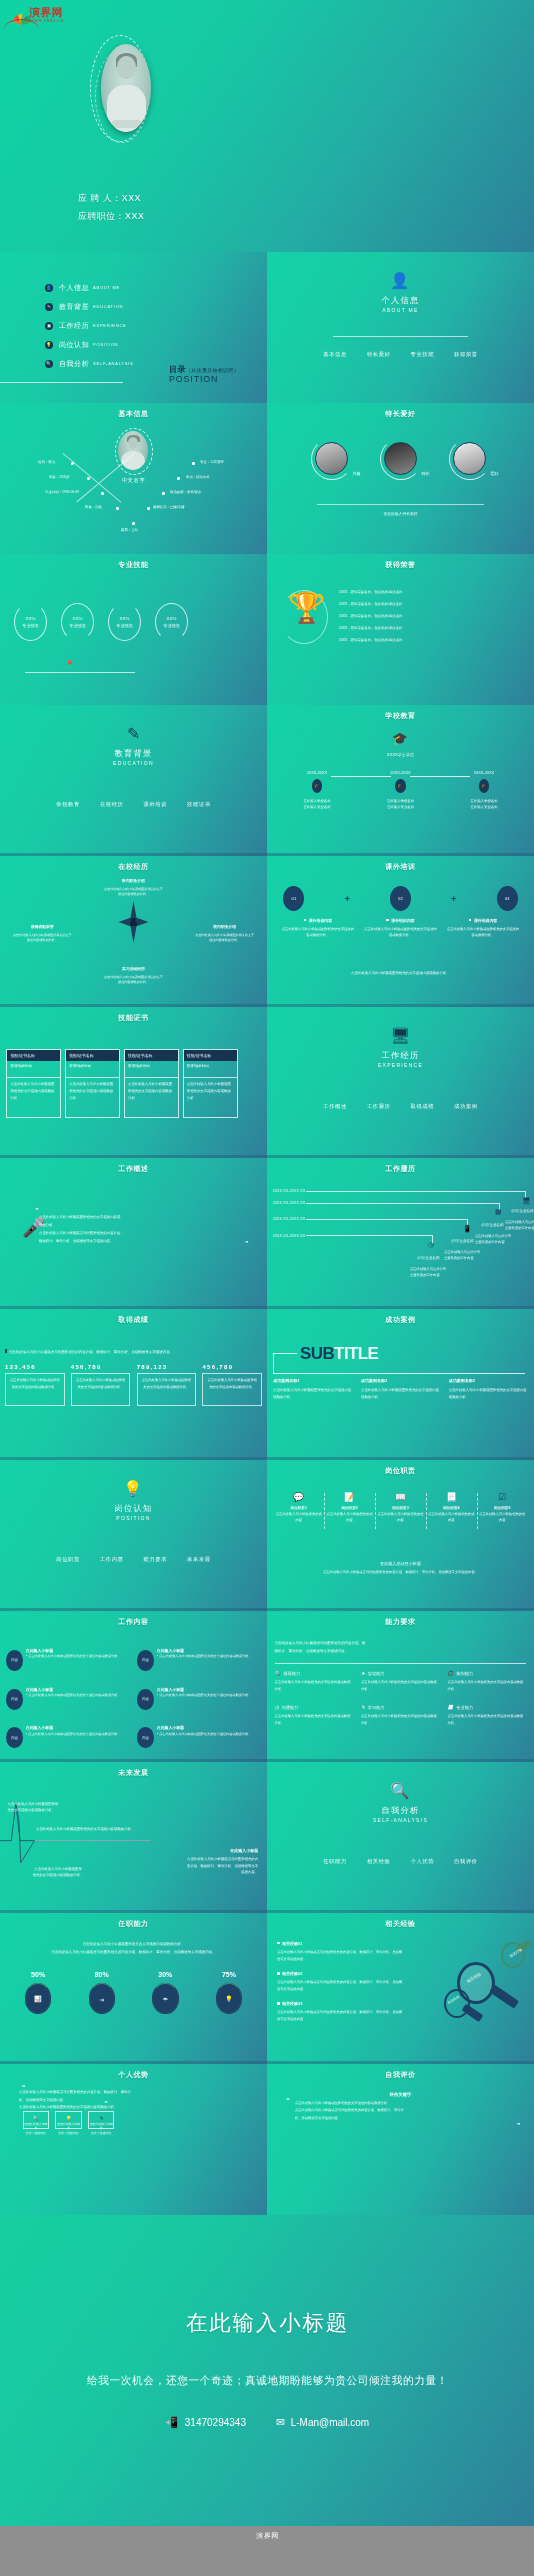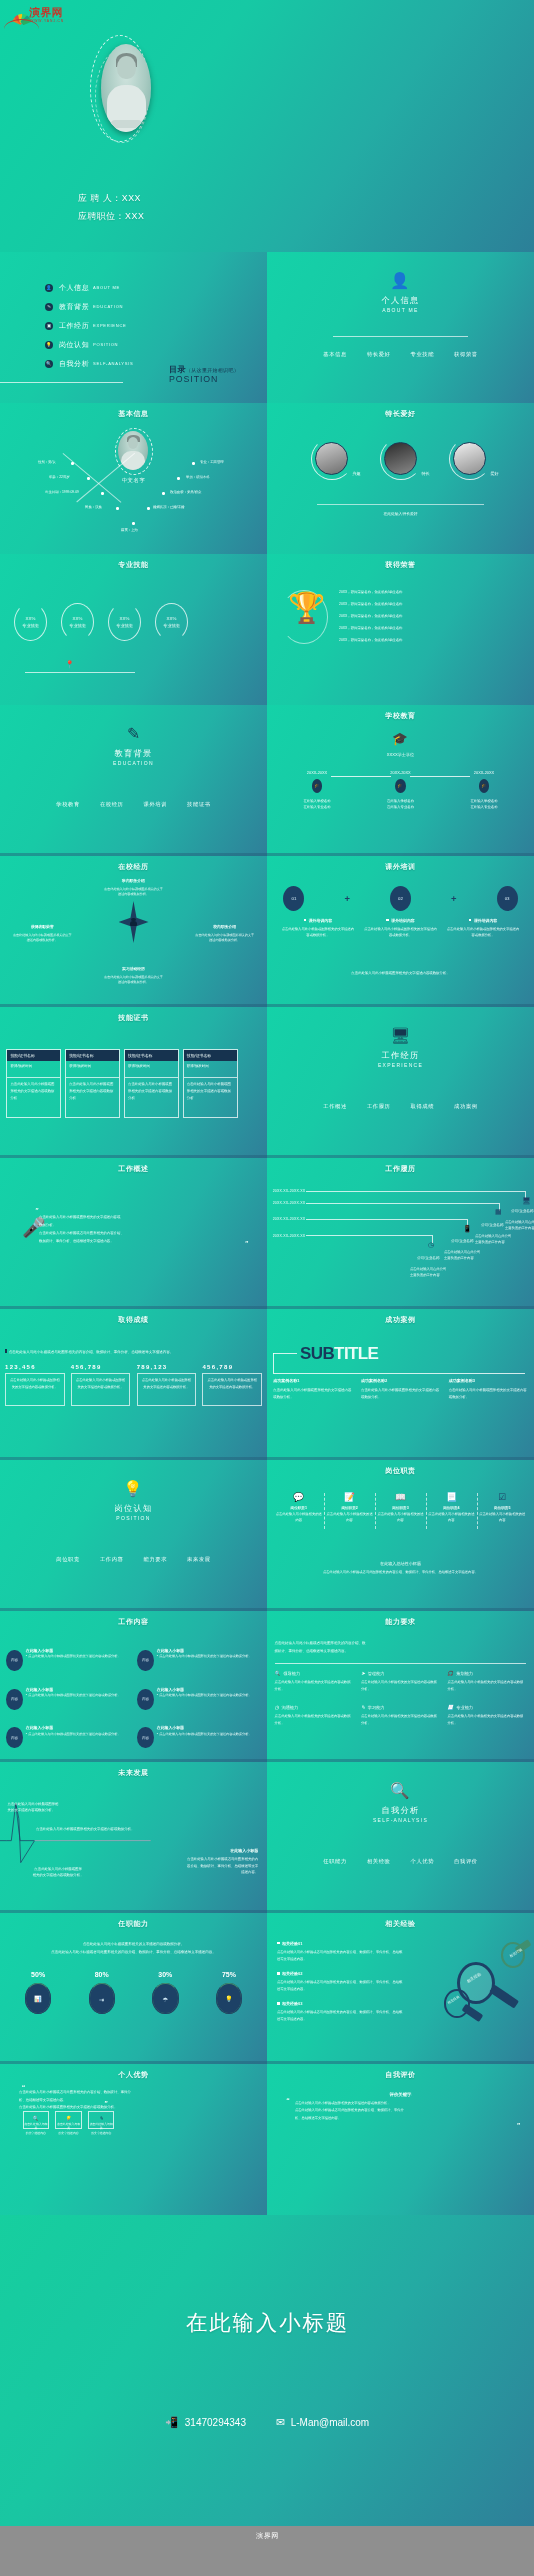--- a/index.html
+++ b/index.html
@@ -1092,20 +1092,21 @@
   </div>
 
   <div class="slide full thanks">
     <div class="streaks">
       <i style="width:189px;left:378px;top:208px;"></i>
       <i style="width:164px;left:396px;top:230px;opacity:.8"></i>
       <i style="width:201px;left:359px;top:255px;"></i>
       <i style="width:145px;left:422px;top:280px;opacity:.7"></i>
     </div>
     <div class="th-1">在此输入小标题</div>
+    <div class="th-2">给我一次机会，还您一个奇迹；真诚地期盼能够为贵公司倾注我的力量！</div>
     <div class="th-3">
       <span>
           <i>📲</i>
           <b style="font-weight:400">31470294343</b>
         </span>
       <span>
           <i>✉</i>
           <b style="font-weight:400">L-Man@mail.com</b>
         </span>
     </div>

